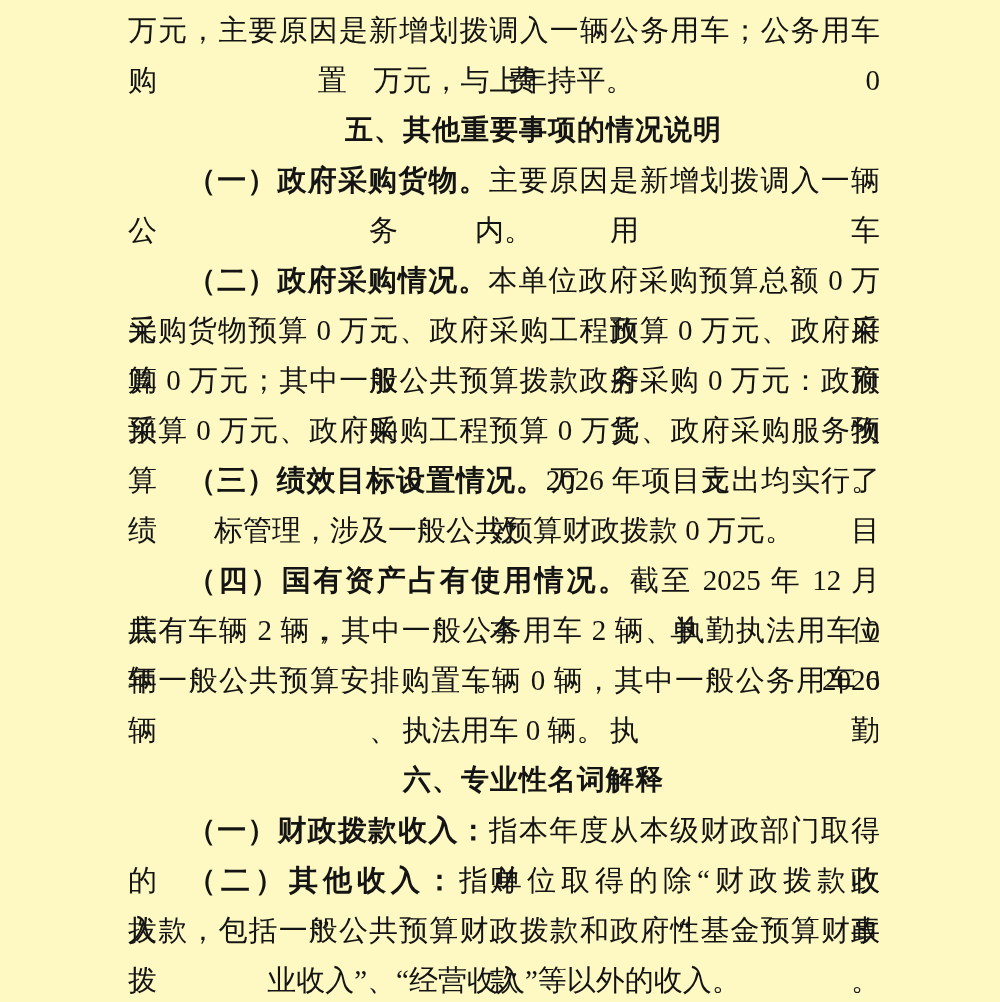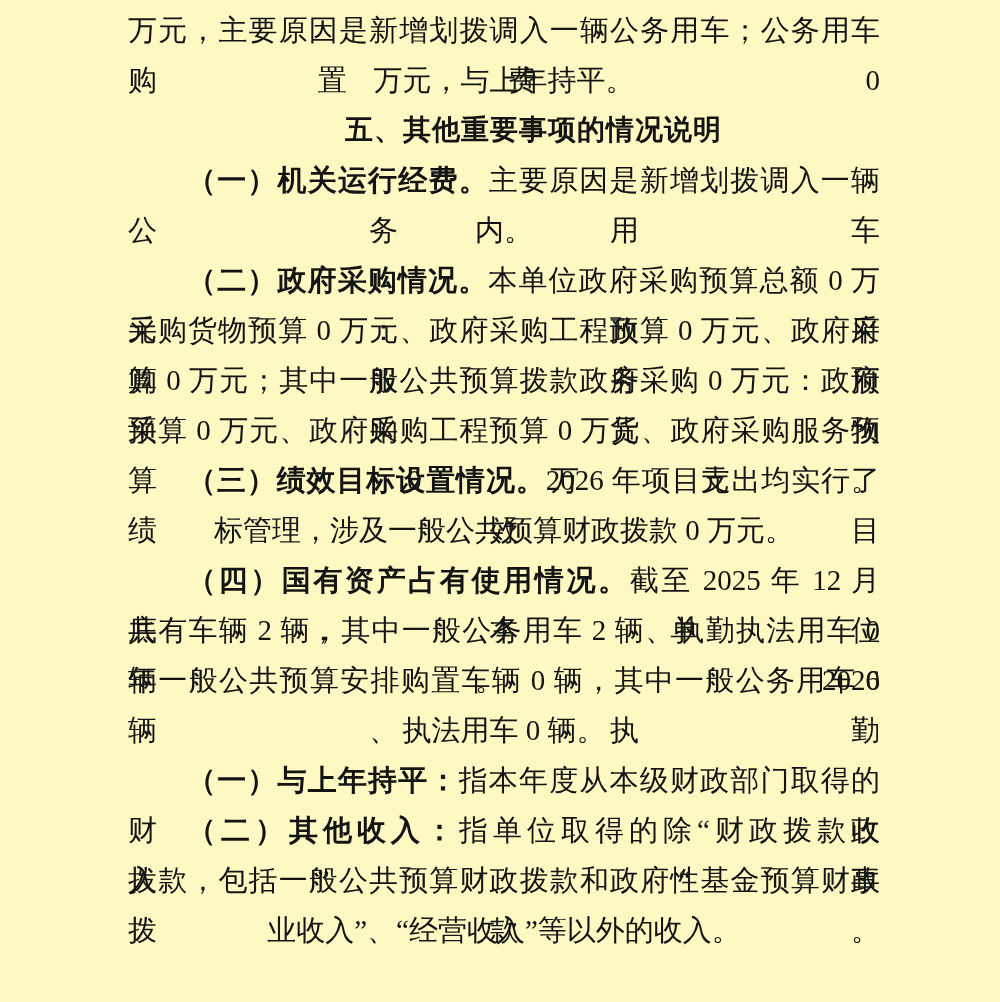--- a/index.html
+++ b/index.html
@@ -53,30 +53,31 @@
   }
 </style>
 </head>
 <body>
 
 <div class="page">
   <div class="doc">
       <div class="line justify"><span class="seg">万元，主要原因是新增划拨调入一辆公务用车；公务用车购置费 0</span></div>
       <div class="line"><span class="seg">万元，与上年持平。</span></div>
       <div class="line heading indent"><span class="seg bold">五、其他重要事项的情况说明</span></div>
-      <div class="line indent justify"><span class="seg bold">（一）机关运行经费。</span><span class="seg">主要原因是新增划拨调入一辆公务用车</span></div>
+      <div class="line indent justify"><span class="seg bold">（一）政府采购货物。</span><span class="seg">主要原因是新增划拨调入一辆公务用车</span></div>
       <div class="line"><span class="seg">内。</span></div>
       <div class="line indent justify"><span class="seg bold">（二）政府采购情况。</span><span class="seg">本单位政府采购预算总额 0 万元：政府</span></div>
       <div class="line justify"><span class="seg">采购货物预算 0 万元、政府采购工程预算 0 万元、政府采购服务预</span></div>
       <div class="line justify"><span class="seg">算 0 万元；其中一般公共预算拨款政府采购 0 万元：政府采购货物</span></div>
       <div class="line justify"><span class="seg">预算 0 万元、政府采购工程预算 0 万元、政府采购服务预算 0 万元。</span></div>
       <div class="line indent justify"><span class="seg bold">（三）绩效目标设置情况。</span><span class="seg">2026 年项目支出均实行了绩效目</span></div>
       <div class="line"><span class="seg">标管理，涉及一般公共预算财政拨款 0 万元。</span></div>
       <div class="line indent justify"><span class="seg bold">（四）国有资产占有使用情况。</span><span class="seg">截至 2025 年 12 月底，本单位</span></div>
       <div class="line justify"><span class="seg">共有车辆 2 辆，其中一般公务用车 2 辆、执勤执法用车 0 辆。2026</span></div>
       <div class="line justify"><span class="seg">年一般公共预算安排购置车辆 0 辆，其中一般公务用车 0 辆、执勤</span></div>
       <div class="line"><span class="seg">执法用车 0 辆。</span></div>
-      <div class="line indent justify"><span class="seg bold">（一）与上年持平：</span><span class="seg">指本年度从本级财政部门取得的财政</span></div>
+      <div class="line heading indent"><span class="seg bold">六、专业性名词解释</span></div>
+      <div class="line indent justify"><span class="seg bold">（一）财政拨款收入：</span><span class="seg">指本年度从本级财政部门取得的财政</span></div>
       <div class="line indent justify"><span class="seg bold">（二）其他收入：</span><span class="seg">指单位取得的除“财政拨款收入”、“事</span></div>
       <div class="line justify"><span class="seg">拨款，包括一般公共预算财政拨款和政府性基金预算财政拨款。</span></div>
       <div class="line"><span class="seg">业收入”、“经营收入”等以外的收入。</span></div>
     </div>
 </div>
 
 </body></html>

